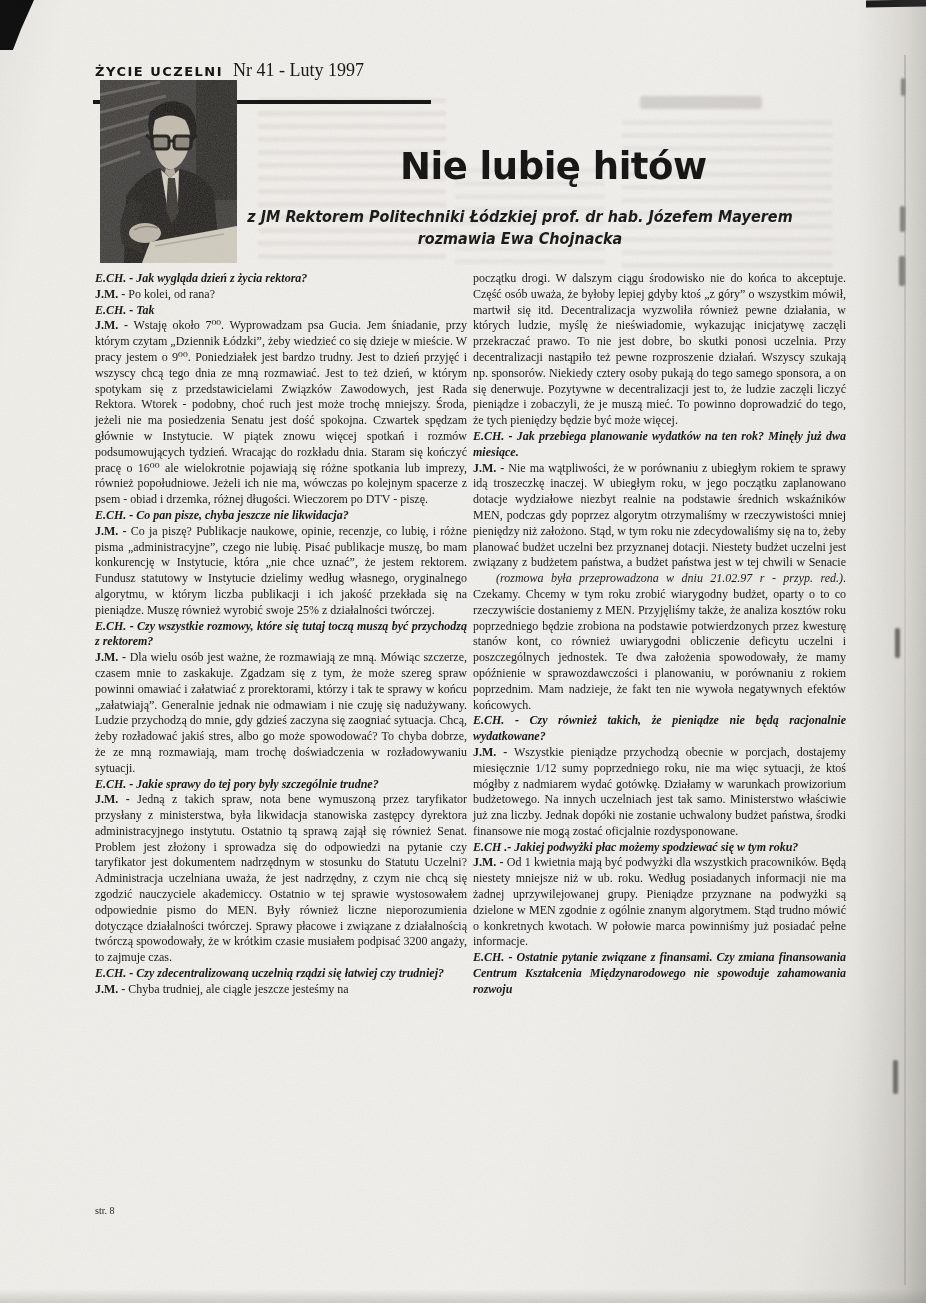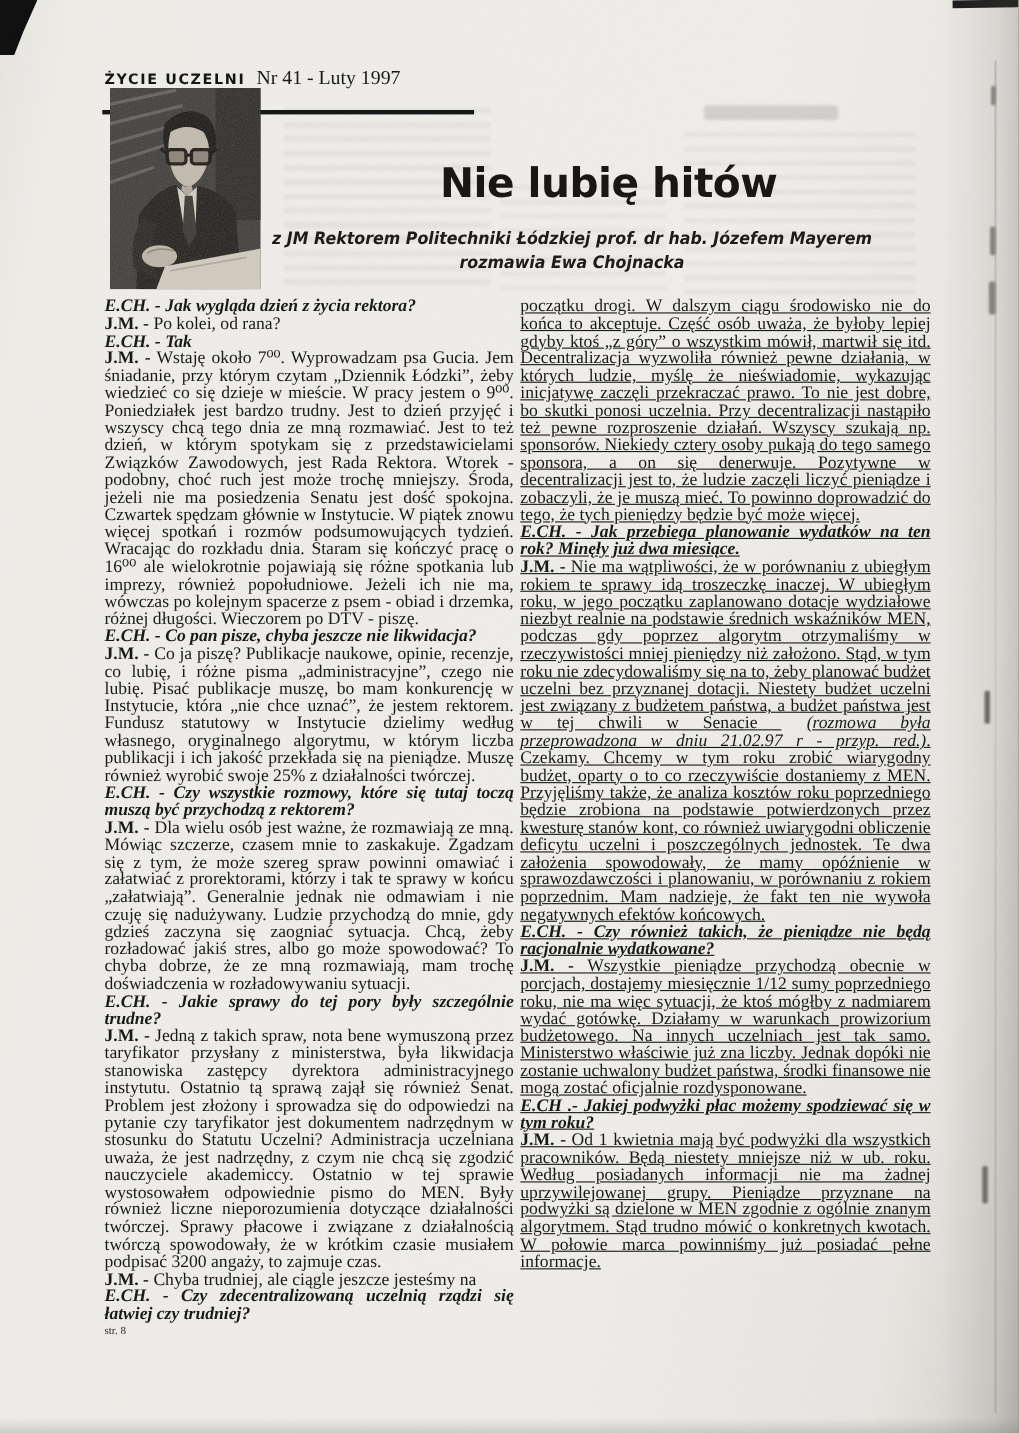--- a/index.html
+++ b/index.html
@@ -36,23 +36,23 @@
   
   .photo{position:absolute;left:100px;top:80px;width:137px;height:183px;margin:0;filter:contrast(1.02);}
   .photo svg{display:block;width:100%;height:100%;}
   
   .title{position:absolute;left:400px;top:120px;width:380px;text-align:left;
     font-family:"DejaVu Sans","Liberation Sans",sans-serif;font-weight:bold;font-size:37px;letter-spacing:-.5px;color:#151413;}
   .subtitle{position:absolute;left:200px;top:206px;width:640px;text-align:center;
     font-family:"DejaVu Sans","Liberation Sans",sans-serif;font-style:italic;font-weight:bold;font-size:15.5px;line-height:22px;
     color:#1a1918;transform:scaleX(.93);transform-origin:50% 0;}
   
-  .col{position:absolute;top:271px;font-size:16px;line-height:15.8px;text-align:justify;color:#161616;}
+  .col{position:absolute;top:271px;font-size:12px;line-height:15.8px;text-align:justify;color:#161616;}
   .col-left{left:95px;width:372px;}
-  .col-right{left:473px;width:373px;text-decoration:underline;}
+  .col-right{left:473px;width:373px;}
   .para{margin:0;}
   .q{font-weight:bold;font-style:italic;}
   .px{font-weight:bold;}
   .note{font-style:italic;margin-left:23px;}
   
   .footer{position:absolute;left:95px;top:1205px;font-size:10px;color:#1d1d1d;}
   .grain{position:absolute;left:0;top:0;opacity:.07;pointer-events:none;}
 </style>
 </head>
 <body>
@@ -130,32 +130,33 @@
     <p class="para q"><span class="px">E.CH. -</span> <span>Jak wygląda dzień z życia rektora?</span></p>
     <p class="para a"><span class="px">J.M. -</span> <span>Po kolei, od rana?</span></p>
     <p class="para q"><span class="px">E.CH. -</span> <span>Tak</span></p>
     <p class="para a"><span class="px">J.M. -</span> <span>Wstaję około 7⁰⁰. Wyprowadzam psa Gucia. Jem śniadanie, przy którym czytam „Dziennik Łódzki”, żeby wiedzieć co się dzieje w mieście. W pracy jestem o 9⁰⁰. Poniedziałek jest bardzo trudny. Jest to dzień przyjęć i wszyscy chcą tego dnia ze mną rozmawiać. Jest to też dzień, w którym spotykam się z przedstawicielami Związków Zawodowych, jest Rada Rektora. Wtorek - podobny, choć ruch jest może trochę mniejszy. Środa, jeżeli nie ma posiedzenia Senatu jest dość spokojna. Czwartek spędzam głównie w Instytucie. W piątek znowu więcej spotkań i rozmów podsumowujących tydzień. Wracając do rozkładu dnia. Staram się kończyć pracę o 16⁰⁰ ale wielokrotnie pojawiają się różne spotkania lub imprezy, również popołudniowe. Jeżeli ich nie ma, wówczas po kolejnym spacerze z psem - obiad i drzemka, różnej długości. Wieczorem po DTV - piszę.</span></p>
     <p class="para q"><span class="px">E.CH. -</span> <span>Co pan pisze, chyba jeszcze nie likwidacja?</span></p>
     <p class="para a"><span class="px">J.M. -</span> <span>Co ja piszę? Publikacje naukowe, opinie, recenzje, co lubię, i różne pisma „administracyjne”, czego nie lubię. Pisać publikacje muszę, bo mam konkurencję w Instytucie, która „nie chce uznać”, że jestem rektorem. Fundusz statutowy w Instytucie dzielimy według własnego, oryginalnego algorytmu, w którym liczba publikacji i ich jakość przekłada się na pieniądze. Muszę również wyrobić swoje 25% z działalności twórczej.</span></p>
     <p class="para q"><span class="px">E.CH. -</span> <span>Czy wszystkie rozmowy, które się tutaj toczą muszą być przychodzą z rektorem?</span></p>
     <p class="para a"><span class="px">J.M. -</span> <span>Dla wielu osób jest ważne, że rozmawiają ze mną. Mówiąc szczerze, czasem mnie to zaskakuje. Zgadzam się z tym, że może szereg spraw powinni omawiać i załatwiać z prorektorami, którzy i tak te sprawy w końcu „załatwiają”. Generalnie jednak nie odmawiam i nie czuję się nadużywany. Ludzie przychodzą do mnie, gdy gdzieś zaczyna się zaogniać sytuacja. Chcą, żeby rozładować jakiś stres, albo go może spowodować? To chyba dobrze, że ze mną rozmawiają, mam trochę doświadczenia w rozładowywaniu sytuacji.</span></p>
     <p class="para q"><span class="px">E.CH. -</span> <span>Jakie sprawy do tej pory były szczególnie trudne?</span></p>
     <p class="para a"><span class="px">J.M. -</span> <span>Jedną z takich spraw, nota bene wymuszoną przez taryfikator przysłany z ministerstwa, była likwidacja stanowiska zastępcy dyrektora administracyjnego instytutu. Ostatnio tą sprawą zajął się również Senat. Problem jest złożony i sprowadza się do odpowiedzi na pytanie czy taryfikator jest dokumentem nadrzędnym w stosunku do Statutu Uczelni? Administracja uczelniana uważa, że jest nadrzędny, z czym nie chcą się zgodzić nauczyciele akademiccy. Ostatnio w tej sprawie wystosowałem odpowiednie pismo do MEN. Były również liczne nieporozumienia dotyczące działalności twórczej. Sprawy płacowe i związane z działalnością twórczą spowodowały, że w krótkim czasie musiałem podpisać 3200 angaży, to zajmuje czas.</span></p>
+    <p class="para q"><span class="px">E.CH. -</span> <span>Czy zdecentralizowaną uczelnią rządzi się łatwiej czy trudniej?</span></p>
     <p class="para a"><span class="px">J.M. -</span> <span>Chyba trudniej, ale ciągle jeszcze jesteśmy na</span></p>
-    <p class="para q"><span class="px">E.CH. -</span> <span>Czy zdecentralizowaną uczelnią rządzi się łatwiej czy trudniej?</span></p>
   </div>
 
   <div class="col col-right">
     <p class="para a"><span>początku drogi. W dalszym ciągu środowisko nie do końca to akceptuje. Część osób uważa, że byłoby lepiej gdyby ktoś „z góry” o wszystkim mówił, martwił się itd. Decentralizacja wyzwoliła również pewne działania, w których ludzie, myślę że nieświadomie, wykazując inicjatywę zaczęli przekraczać prawo. To nie jest dobre, bo skutki ponosi uczelnia. Przy decentralizacji nastąpiło też pewne rozproszenie działań. Wszyscy szukają np. sponsorów. Niekiedy cztery osoby pukają do tego samego sponsora, a on się denerwuje. Pozytywne w decentralizacji jest to, że ludzie zaczęli liczyć pieniądze i zobaczyli, że je muszą mieć. To powinno doprowadzić do tego, że tych pieniędzy będzie być może więcej.</span></p>
     <p class="para q"><span class="px">E.CH. -</span> <span>Jak przebiega planowanie wydatków na ten rok? Minęły już dwa miesiące.</span></p>
     <p class="para a"><span class="px">J.M. -</span> <span>Nie ma wątpliwości, że w porównaniu z ubiegłym rokiem te sprawy idą troszeczkę inaczej. W ubiegłym roku, w jego początku zaplanowano dotacje wydziałowe niezbyt realnie na podstawie średnich wskaźników MEN, podczas gdy poprzez algorytm otrzymaliśmy w rzeczywistości mniej pieniędzy niż założono. Stąd, w tym roku nie zdecydowaliśmy się na to, żeby planować budżet uczelni bez przyznanej dotacji. Niestety budżet uczelni jest związany z budżetem państwa, a budżet państwa jest w tej chwili w Senacie</span> <i class="note">(rozmowa była przeprowadzona w dniu 21.02.97 r - przyp. red.)</i><span>. Czekamy. Chcemy w tym roku zrobić wiarygodny budżet, oparty o to co rzeczywiście dostaniemy z MEN. Przyjęliśmy także, że analiza kosztów roku poprzedniego będzie zrobiona na podstawie potwierdzonych przez kwesturę stanów kont, co również uwiarygodni obliczenie deficytu uczelni i poszczególnych jednostek. Te dwa założenia spowodowały, że mamy opóźnienie w sprawozdawczości i planowaniu, w porównaniu z rokiem poprzednim. Mam nadzieje, że fakt ten nie wywoła negatywnych efektów końcowych.</span></p>
     <p class="para q"><span class="px">E.CH. -</span> <span>Czy również takich, że pieniądze nie będą racjonalnie wydatkowane?</span></p>
     <p class="para a"><span class="px">J.M. -</span> <span>Wszystkie pieniądze przychodzą obecnie w porcjach, dostajemy miesięcznie 1/12 sumy poprzedniego roku, nie ma więc sytuacji, że ktoś mógłby z nadmiarem wydać gotówkę. Działamy w warunkach prowizorium budżetowego. Na innych uczelniach jest tak samo. Ministerstwo właściwie już zna liczby. Jednak dopóki nie zostanie uchwalony budżet państwa, środki finansowe nie mogą zostać oficjalnie rozdysponowane.</span></p>
     <p class="para q"><span class="px">E.CH .-</span> <span>Jakiej podwyżki płac możemy spodziewać się w tym roku?</span></p>
     <p class="para a"><span class="px">J.M. -</span> <span>Od 1 kwietnia mają być podwyżki dla wszystkich pracowników. Będą niestety mniejsze niż w ub. roku. Według posiadanych informacji nie ma żadnej uprzywilejowanej grupy. Pieniądze przyznane na podwyżki są dzielone w MEN zgodnie z ogólnie znanym algorytmem. Stąd trudno mówić o konkretnych kwotach. W połowie marca powinniśmy już posiadać pełne informacje.</span></p>
+    <p class="para q"><span class="px">E.CH. -</span> <span>Ostatnie pytanie związane z finansami. Czy zmiana finansowania Centrum Kształcenia Międzynarodowego nie spowoduje zahamowania rozwoju</span></p>
   </div>
 
   <div class="footer">str. 8</div>
 
   <svg class="grain" width="926" height="1303" xmlns="http://www.w3.org/2000/svg">
     <filter id="ggrain">
         <feTurbulence type="fractalNoise" baseFrequency="0.75" numOctaves="2" stitchTiles="stitch"></feTurbulence>
       <feColorMatrix type="matrix" values="0 0 0 0 0.1  0 0 0 0 0.1  0 0 0 0 0.1  0.5 0.5 0.5 0 0"></feColorMatrix>
       </filter>
     <rect width="926" height="1303" filter="url(#ggrain)"></rect>

